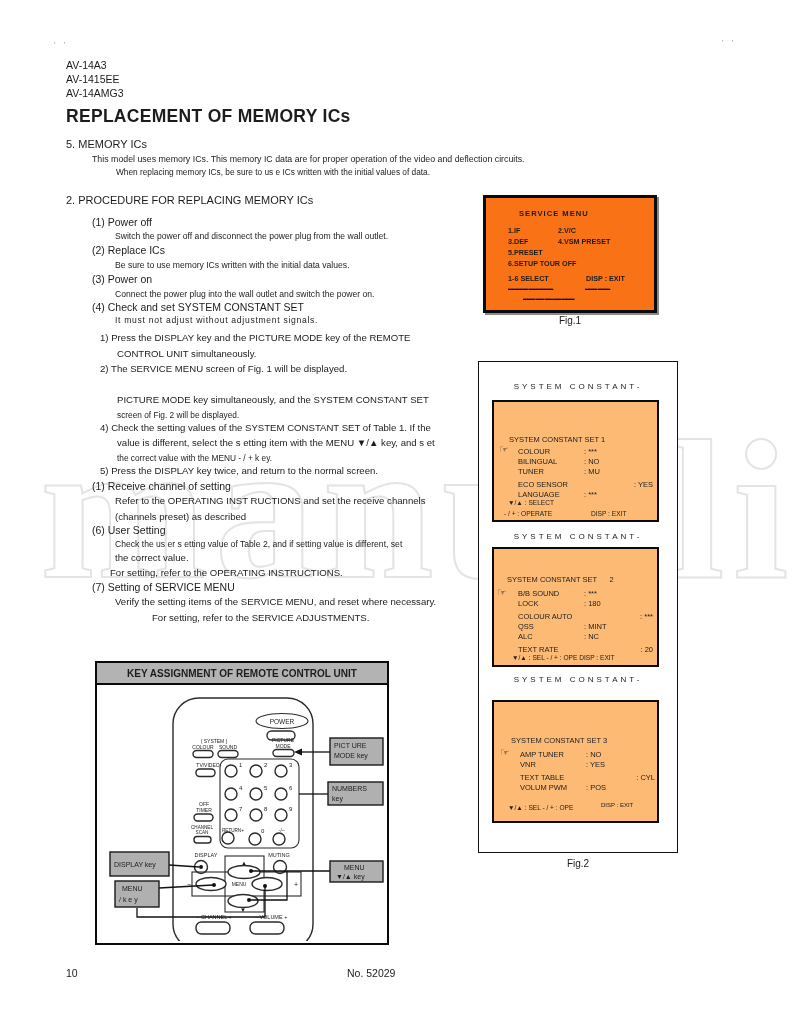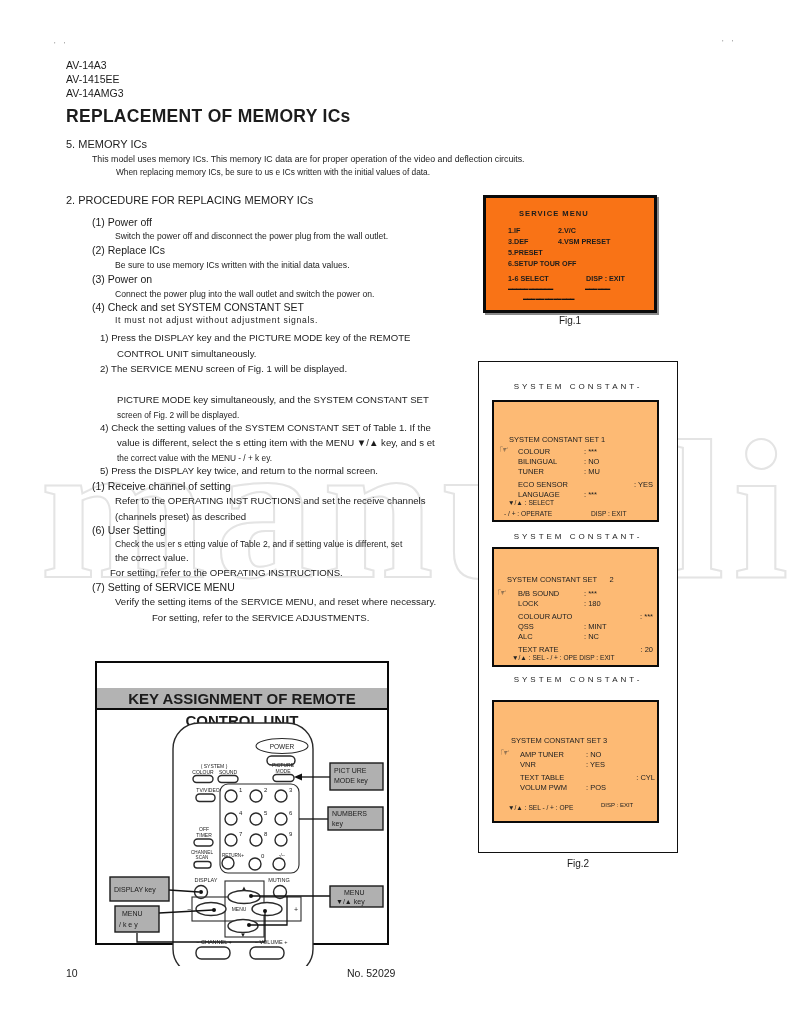--- a/index.html
+++ b/index.html
@@ -48,21 +48,21 @@
   .sc-rows { position:absolute; }
   .sc-row { display:flex; height:10px; font-size:7.5px; color:#222; }
   .sc-row .lbl { width:66px; }
   .sc-gap { margin-top:3px;justify-content:space-between; }
   .sc-foot { position:absolute; font-size:6.6px; color:#222; white-space:pre; }
   .sc-cursor { position:absolute; font-size:11px; color:#333; }
 
   
   #remote-fig { left:95px; top:661px; width:294px; height:284px; border:2px solid #0a0a0a; background:#fff; }
   #remote-header { height:22px; background:#b3b3b3; border-bottom:2px solid #0a0a0a;
-     font-size:15px; font-weight:bold; text-align:center; line-height:22px;margin-top:25px; }
+     font-size:10px; font-weight:bold; text-align:center; line-height:22px; }
   svg text { font-family:"Liberation Sans", sans-serif; fill:#1c1c1c; }
   .t45{font-size:4.6px} .t5{font-size:5px} .t55{font-size:5.5px}
   .t6{font-size:6px} .t65{font-size:6.5px} .t7{font-size:7px}
   .rc-shape { fill:#ffffff; stroke:#2a2a2a; stroke-width:1.4; }
   .rc-thin  { fill:none; stroke:#2a2a2a; stroke-width:1.1; }
   .co-box { fill:#b0b0b0; stroke:#1a1a1a; stroke-width:1.4; }
   .co-line { stroke:#111; stroke-width:1.3; fill:none; }
 
   .footer-txt { font-size:10.5px; }
 </style>

